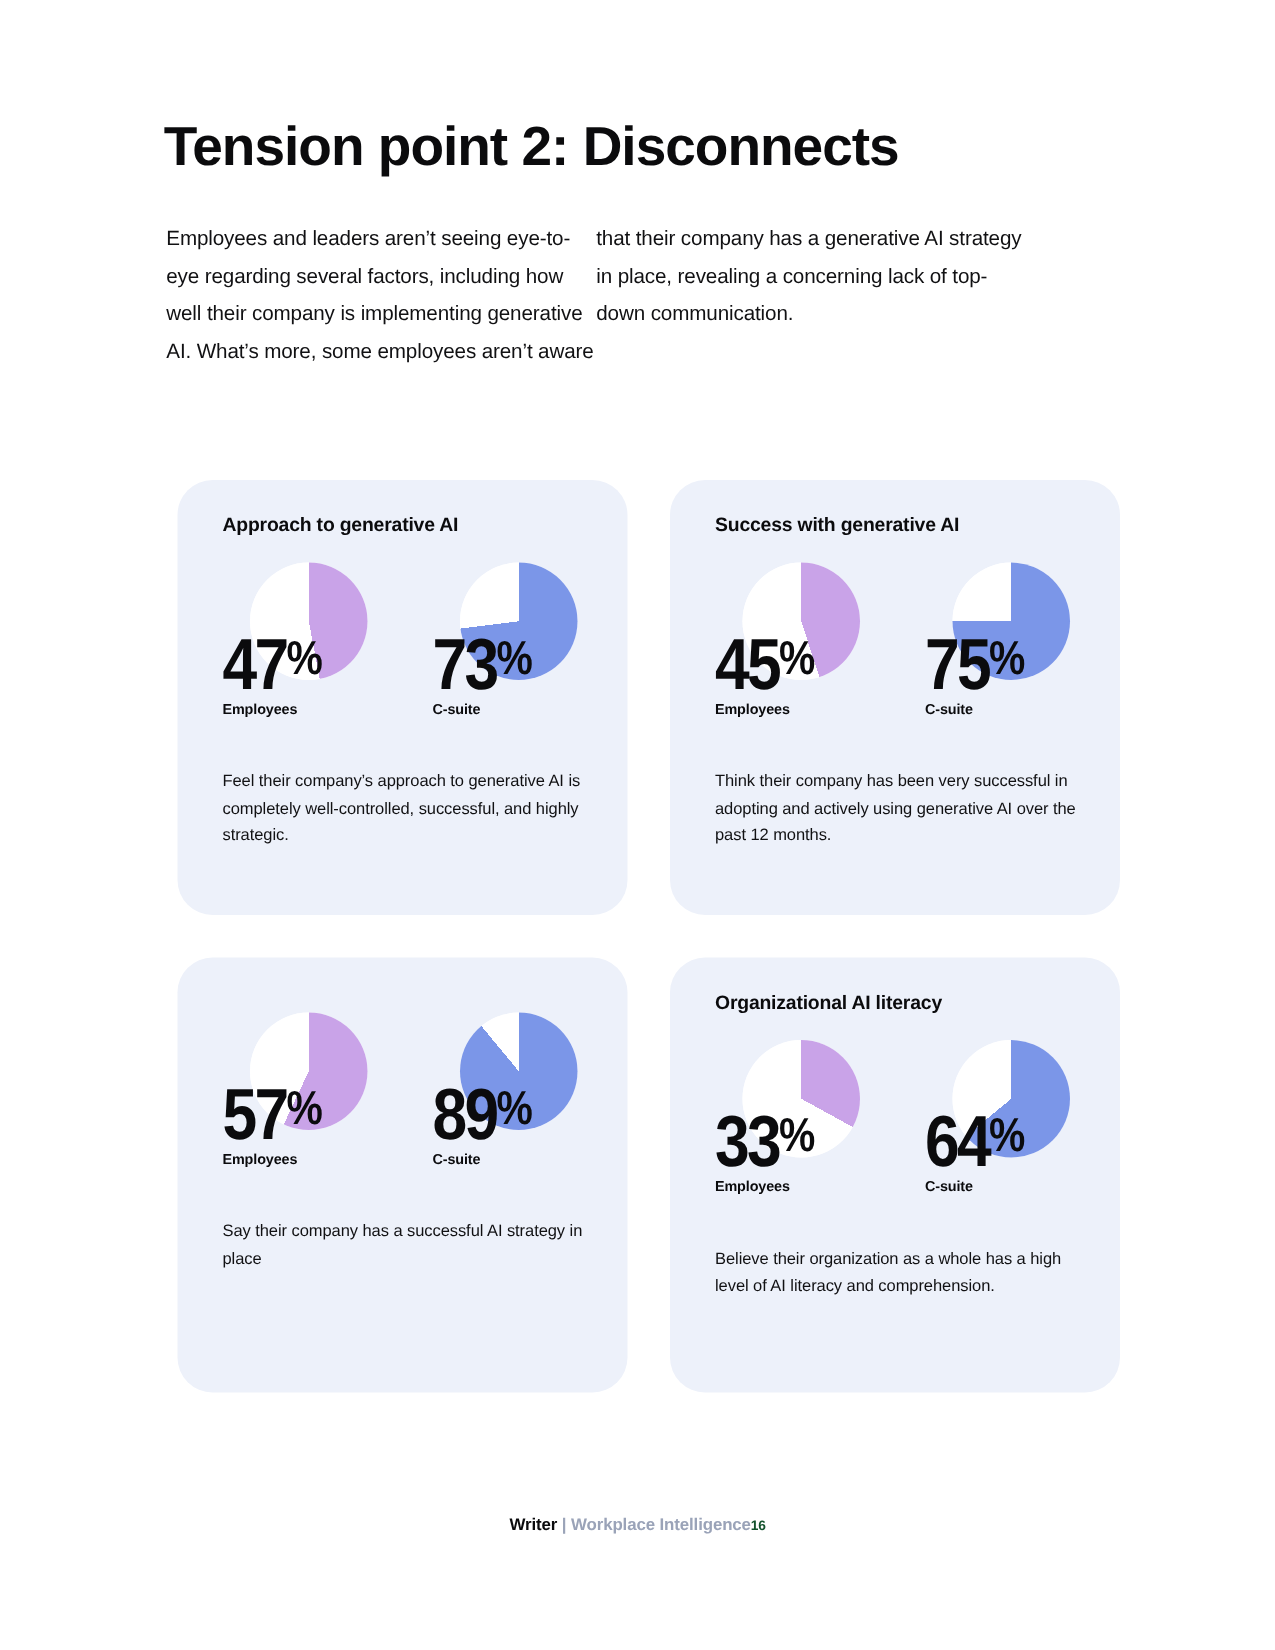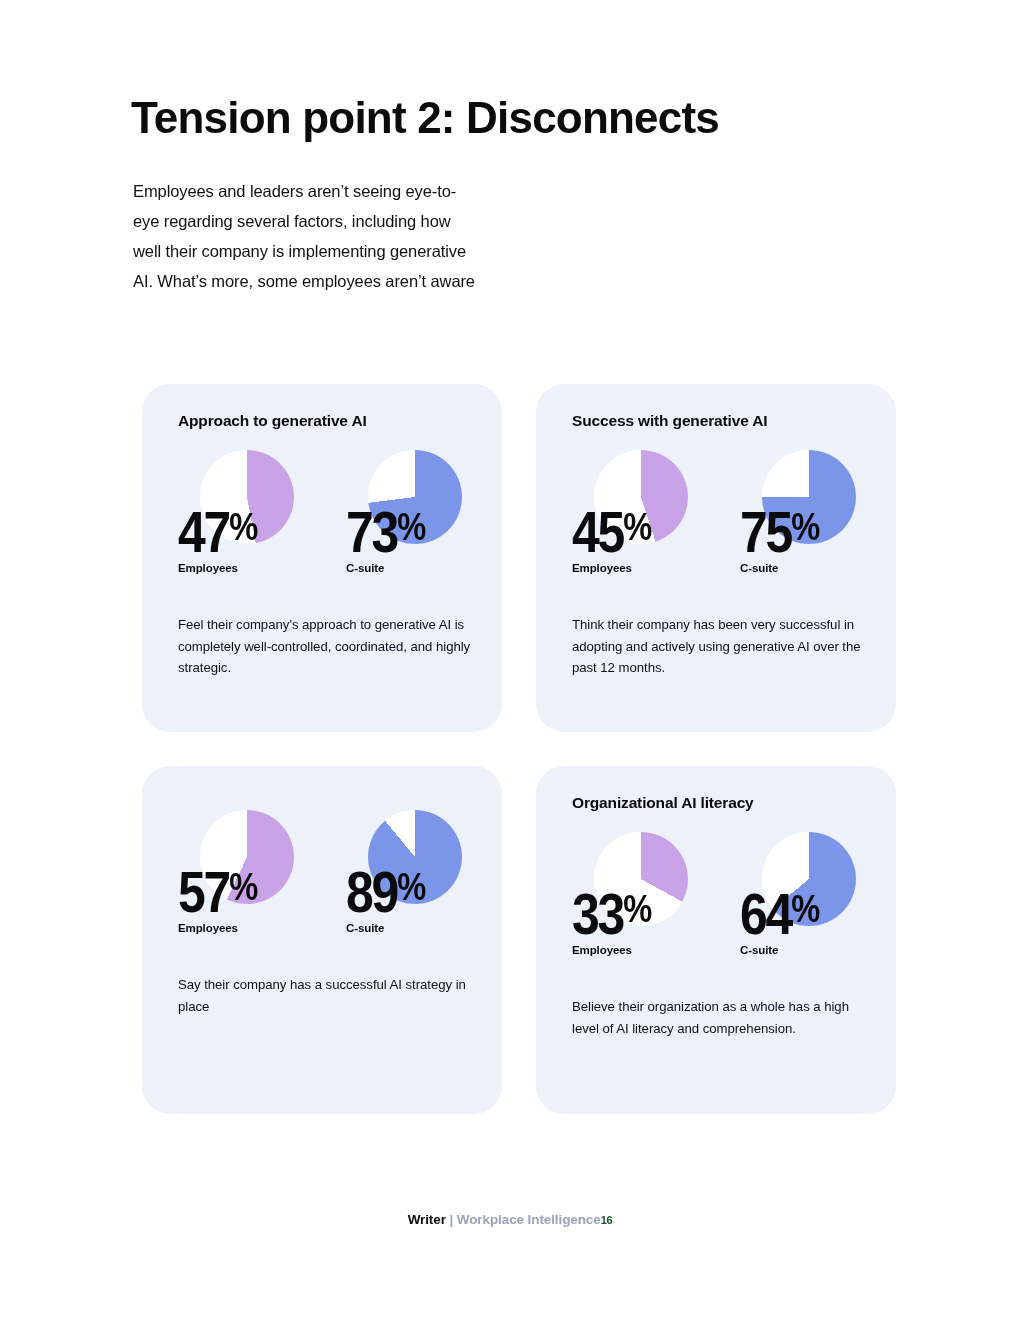--- a/index.html
+++ b/index.html
@@ -184,20 +184,21 @@
 </style>
 </head>
 <body>
 
 <div class="page">
 
   <h1 class="page-title">Tension point 2: Disconnects</h1>
 
   <div class="intro">
     <p class="intro-col">Employees and leaders aren’t seeing eye-to-eye regarding several factors, including how well their company is implementing generative AI. What’s more, some employees aren’t aware</p>
+    <p class="intro-col">that their company has a generative AI strategy in place, revealing a concerning lack of top-down communication.</p>
   </div>
 
   <div class="cards" id="cards">
       <div class="card">
         <div class="card-title">Approach to generative AI</div>
         <div class="stats">
           <div class="stat employees">
             <div class="pie">
               <div class="pie-fill" style="background:conic-gradient(from 0deg, #c9a3e8 0deg 169.2deg, #ffffff 169.2deg 360deg)"></div>
             </div>
@@ -205,21 +206,21 @@
             <div class="stat-label">Employees</div>
           </div>
           <div class="stat csuite">
             <div class="pie">
               <div class="pie-fill" style="background:conic-gradient(from 0deg, #7b96e8 0deg 262.8deg, #ffffff 262.8deg 360deg)"></div>
             </div>
             <div class="stat-value"><span>73</span><span class="pct">%</span></div>
             <div class="stat-label">C-suite</div>
           </div>
         </div>
-        <div class="card-desc">Feel their company’s approach to generative AI is completely well-controlled, coordinated, and highly strategic.</div>
+        <div class="card-desc">Feel their company’s approach to generative AI is completely well-controlled, successful, and highly strategic.</div>
       </div>
       <div class="card">
         <div class="card-title">Success with generative AI</div>
         <div class="stats">
           <div class="stat employees">
             <div class="pie">
               <div class="pie-fill" style="background:conic-gradient(from 0deg, #c9a3e8 0deg 162deg, #ffffff 162deg 360deg)"></div>
             </div>
             <div class="stat-value"><span>45</span><span class="pct">%</span></div>
             <div class="stat-label">Employees</div>

